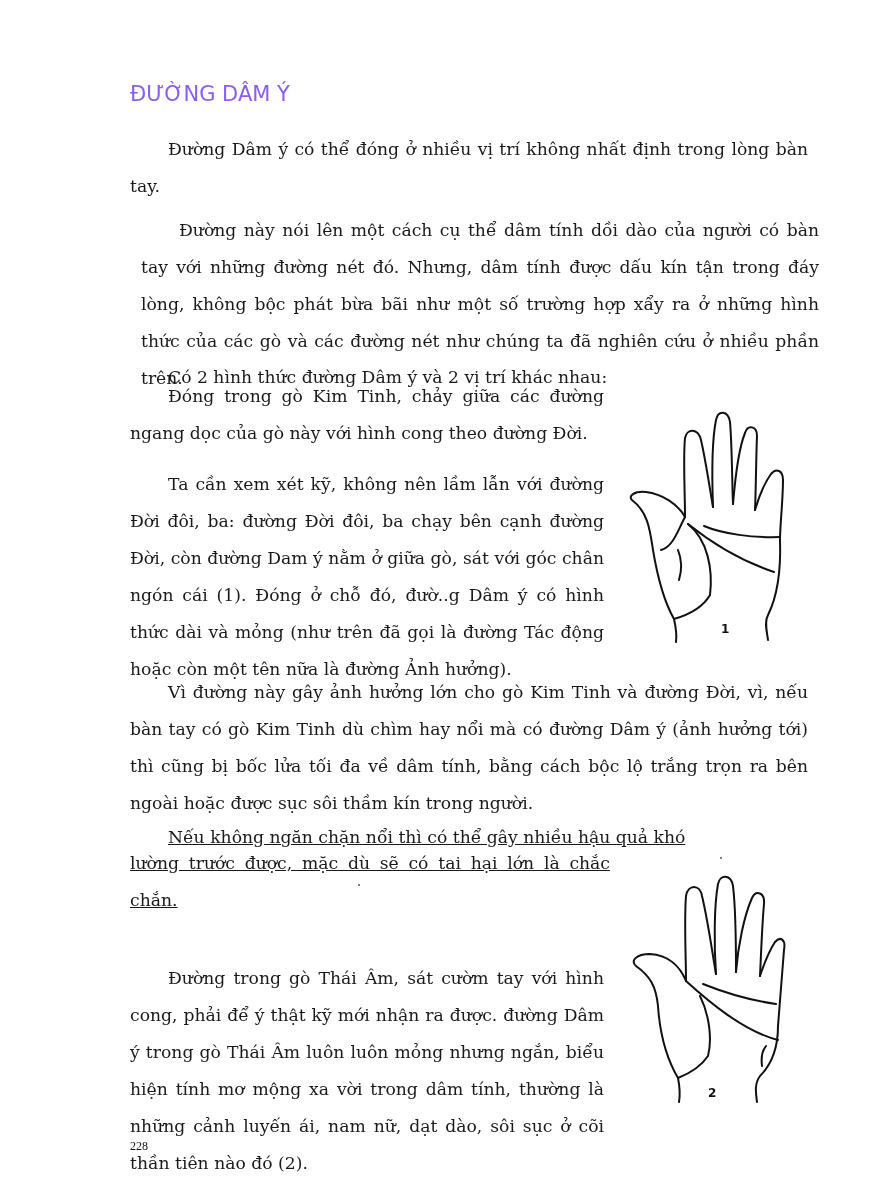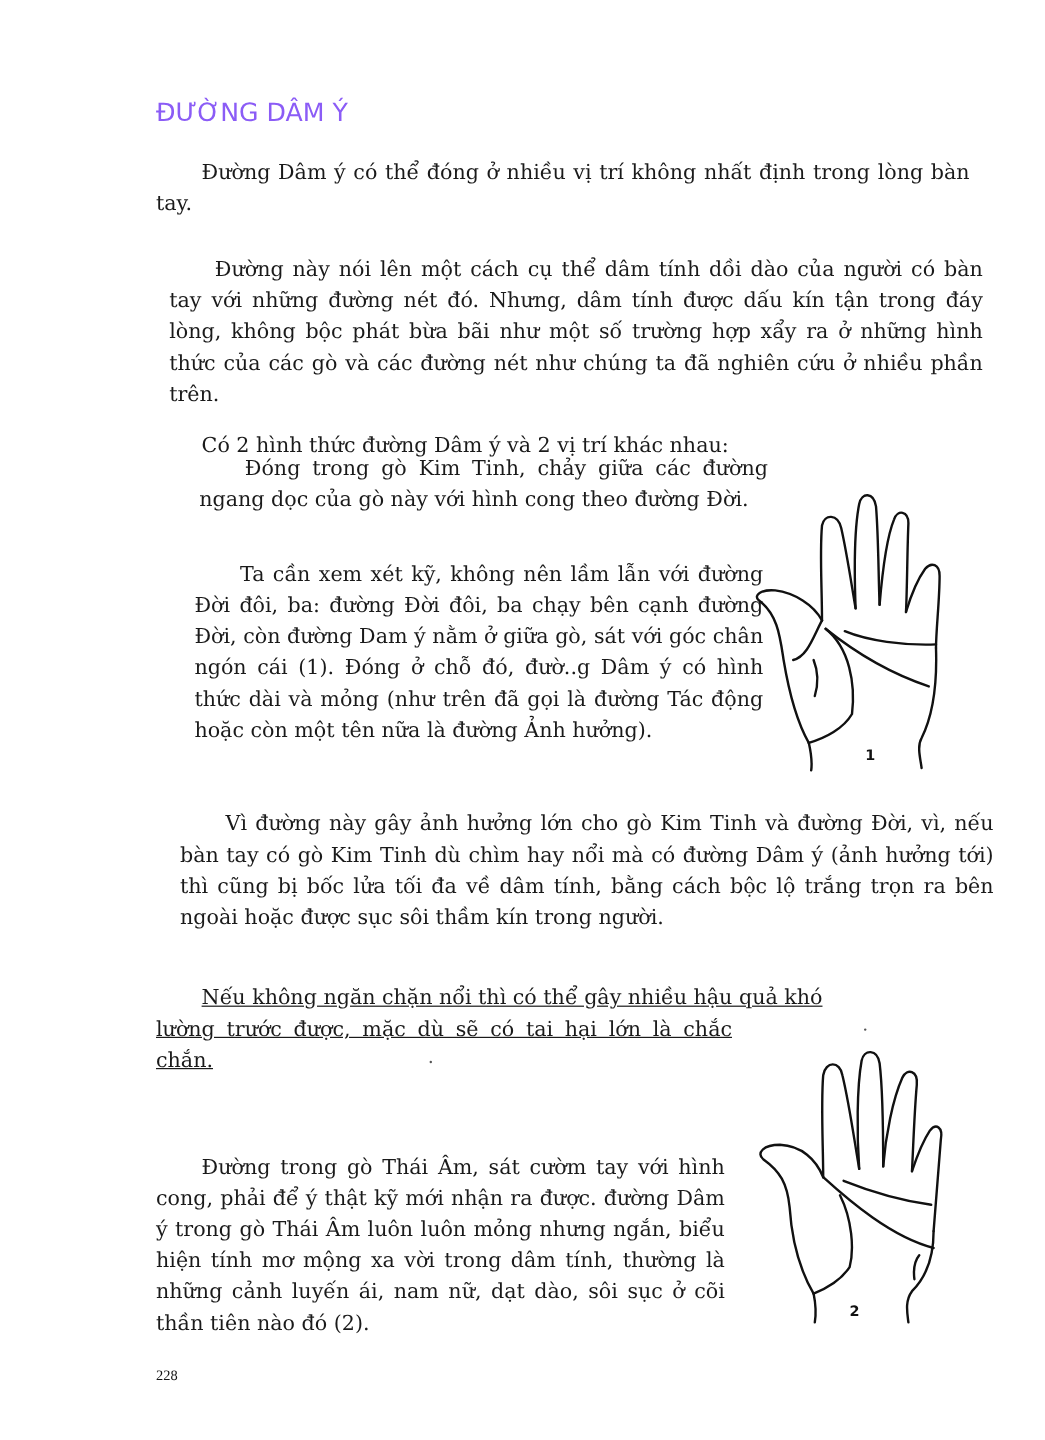--- a/index.html
+++ b/index.html
@@ -4,21 +4,21 @@
 <style>
   html, body { margin: 0; padding: 0; background: #ffffff; }
   body { width: 871px; height: 1200px; position: relative; overflow: hidden; color: #1a1a1a; }
   .heading {
     position: absolute; left: 130px; top: 82px;
     font-family: "DejaVu Sans", sans-serif; font-size: 21px; font-weight: normal;
     letter-spacing: 0px; color: #8b5cf6;
   }
   .para {
     position: absolute; left: 130px;
-    font-family: "DejaVu Serif", serif; font-size: 17.2px; line-height: 26px;
+    font-family: "DejaVu Serif", serif; font-size: 17.2px; line-height: 37px;
     text-align: justify; text-indent: 38px; margin: 0; color: #1a1a1a;
   }
   .para.full { width: 678px; }
   .para.narrow { width: 474px; }
   .para.last-left { text-align-last: left; }
   .fig { position: absolute; }
   .fig svg { display: block; }
   .fig-label {
     position: absolute; font-family: "DejaVu Sans", sans-serif; font-weight: bold;
     font-size: 12px; color: #111;
@@ -35,25 +35,25 @@
 <div>
 
   <div class="heading">ĐƯỜNG DÂM Ý</div>
 
   <p class="para full" style="top:131px;">Đường Dâm ý có thể đóng ở nhiều vị trí không nhất định trong lòng bàn tay.</p>
 
   <p class="para full" style="top:212px;margin-left:11px;">Đường này nói lên một cách cụ thể dâm tính dồi dào của người có bàn tay với những đường nét đó. Nhưng, dâm tính được dấu kín tận trong đáy lòng, không bộc phát bừa bãi như một số trường hợp xẩy ra ở những hình thức của các gò và các đường nét như chúng ta đã nghiên cứu ở nhiều phần trên.</p>
 
   <p class="para full last-left" style="top:359px;">Có 2 hình thức đường Dâm ý và 2 vị trí khác nhau:</p>
 
-  <p class="para narrow" style="top:378px;margin-left:36px;">Đóng trong gò Kim Tinh, chảy giữa các đường ngang dọc của gò này với hình cong theo đường Đời.</p>
+  <p class="para narrow" style="top:378px;">Đóng trong gò Kim Tinh, chảy giữa các đường ngang dọc của gò này với hình cong theo đường Đời.</p>
 
-  <p class="para narrow" style="top:466px;margin-left:32px;">Ta cần xem xét kỹ, không nên lầm lẫn với đường Đời đôi, ba: đường Đời đôi, ba chạy bên cạnh đường Đời, còn đường Dam ý nằm ở giữa gò, sát với góc chân ngón cái (1). Đóng ở chỗ đó, đườ..g Dâm ý có hình thức dài và mỏng (như trên đã gọi là đường Tác động hoặc còn một tên nữa là đường Ảnh hưởng).</p>
+  <p class="para narrow" style="top:466px;">Ta cần xem xét kỹ, không nên lầm lẫn với đường Đời đôi, ba: đường Đời đôi, ba chạy bên cạnh đường Đời, còn đường Dam ý nằm ở giữa gò, sát với góc chân ngón cái (1). Đóng ở chỗ đó, đườ..g Dâm ý có hình thức dài và mỏng (như trên đã gọi là đường Tác động hoặc còn một tên nữa là đường Ảnh hưởng).</p>
 
-  <p class="para full" style="top:674px;margin-left:20px;">Vì đường này gây ảnh hưởng lớn cho gò Kim Tinh và đường Đời, vì, nếu bàn tay có gò Kim Tinh dù chìm hay nổi mà có đường Dâm ý (ảnh hưởng tới) thì cũng bị bốc lửa tối đa về dâm tính, bằng cách bộc lộ trắng trọn ra bên ngoài hoặc được sục sôi thầm kín trong người.</p>
+  <p class="para full" style="top:674px;">Vì đường này gây ảnh hưởng lớn cho gò Kim Tinh và đường Đời, vì, nếu bàn tay có gò Kim Tinh dù chìm hay nổi mà có đường Dâm ý (ảnh hưởng tới) thì cũng bị bốc lửa tối đa về dâm tính, bằng cách bộc lộ trắng trọn ra bên ngoài hoặc được sục sôi thầm kín trong người.</p>
 
   <div>
     <p class="para full" style="top:819px;text-decoration:underline;">Nếu không ngăn chặn nổi thì có thể gây nhiều hậu quả khó</p>
     <p class="para narrow" style="top:845px; text-indent:0; width:480px; text-align:justify;text-decoration:underline;">lường trước được, mặc dù sẽ có tai hại lớn là chắc chắn.</p>
   </div>
 
   <p class="para narrow" style="top:960px;">Đường trong gò Thái Âm, sát cườm tay với hình cong, phải để ý thật kỹ mới nhận ra được. đường Dâm ý trong gò Thái Âm luôn luôn mỏng nhưng ngắn, biểu hiện tính mơ mộng xa vời trong dâm tính, thường là những cảnh luyến ái, nam nữ, dạt dào, sôi sục ở cõi thần tiên nào đó (2).</p>
 
   <div class="fig" style="left:628px; top:400px;">
     <svg width="160" height="245" viewBox="0 0 160 245">

